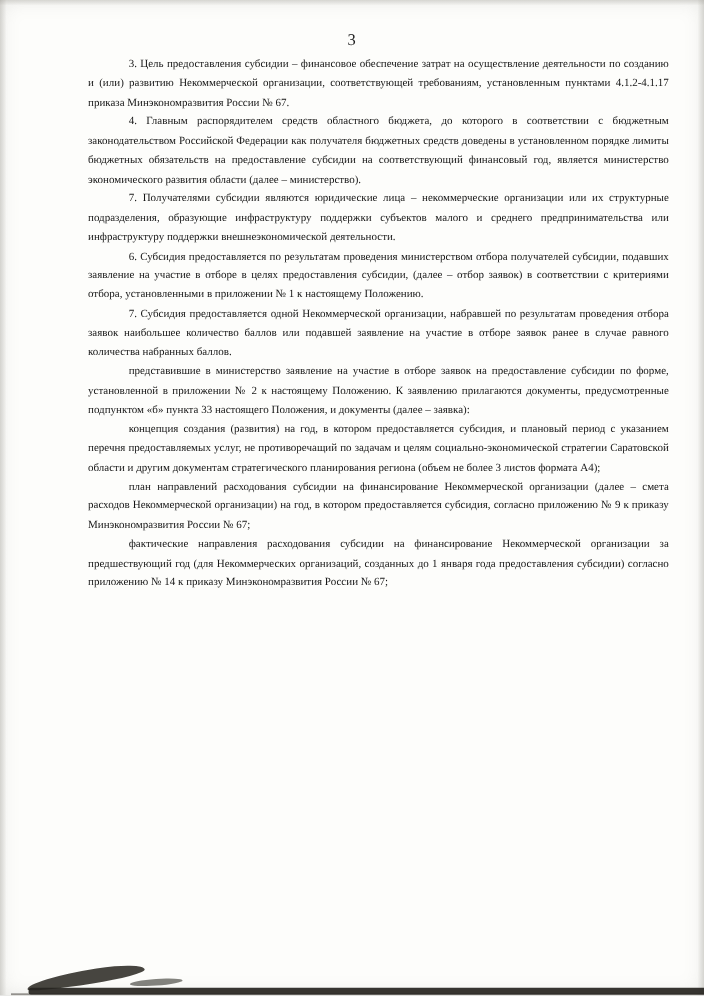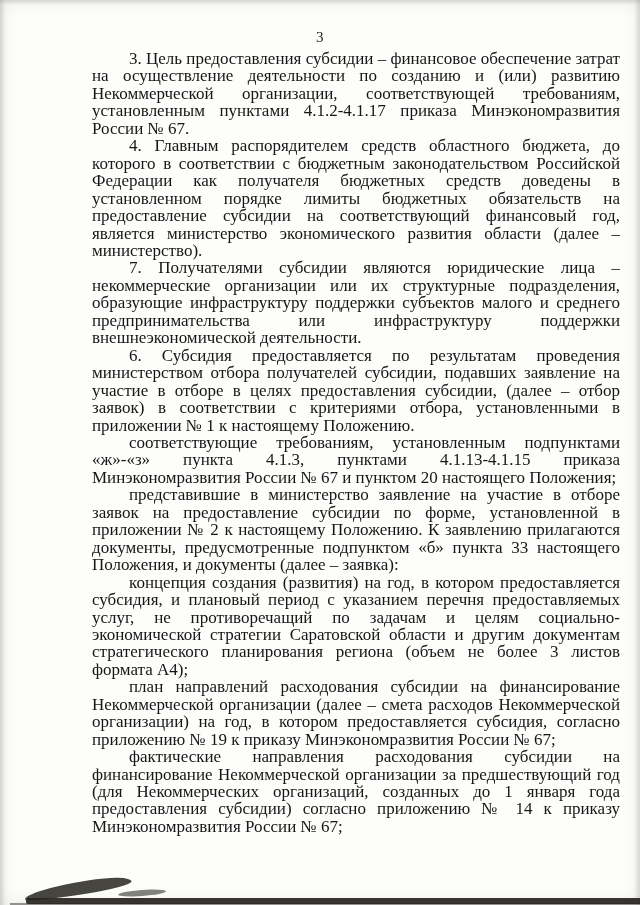--- a/index.html
+++ b/index.html
@@ -24,23 +24,23 @@
     left: 0;
     right: 0;
     text-align: center;
     font-size: 15px;
     letter-spacing: 0.5px;
     color: #1c1c1c;
   }
   .content {
     position: absolute;
     top: 50px;
-    left: 92px;
+    left: 80px;
     width: 528px;
-    font-size: 17px;
+    font-size: 10px;
     line-height: 17.45px;
     text-align: justify;
     text-justify: inter-word;
   }
   .content p {
     margin: 0;
     padding: 0;
     text-indent: 37px;
   }
   
@@ -119,24 +119,24 @@
   <div class="scan-edge-left"></div>
   <div class="scan-edge-right"></div>
 
   <div class="page-number">3</div>
 
   <div class="content">
     <p>3. Цель предоставления субсидии – финансовое обеспечение затрат на осуществление деятельности по созданию и (или) развитию Некоммерческой организации, соответствующей требованиям, установленным пунктами 4.1.2-4.1.17 приказа Минэкономразвития России № 67.</p>
     <p>4. Главным распорядителем средств областного бюджета, до которого в соответствии с бюджетным законодательством Российской Федерации как получателя бюджетных средств доведены в установленном порядке лимиты бюджетных обязательств на предоставление субсидии на соответствующий финансовый год, является министерство экономического развития области (далее – министерство).</p>
     <p>7. Получателями субсидии являются юридические лица – некоммерческие организации или их структурные подразделения, образующие инфраструктуру поддержки субъектов малого и среднего предпринимательства или инфраструктуру поддержки внешнеэкономической деятельности.</p>
     <p>6. Субсидия предоставляется по результатам проведения министерством отбора получателей субсидии, подавших заявление на участие в отборе в целях предоставления субсидии, (далее – отбор заявок) в соответствии с критериями отбора, установленными в приложении № 1 к настоящему Положению.</p>
-    <p>соответствующие требованиям, установленным подпунктами «ж»-«з» пункта 4.1.3, пунктами 4.1.13-4.1.15 приказа Минэкономразвития России № 67 и пунктом 20 настоящего Положения;</p>
+    <p>7. Субсидия предоставляется одной Некоммерческой организации, набравшей по результатам проведения отбора заявок наибольшее количество баллов или подавшей заявление на участие в отборе заявок ранее в случае равного количества набранных баллов.</p>
     <p>представившие в министерство заявление на участие в отборе заявок на предоставление субсидии по форме, установленной в приложении № 2 к настоящему Положению. К заявлению прилагаются документы, предусмотренные подпунктом «б» пункта 33 настоящего Положения, и документы (далее – заявка):</p>
     <p>концепция создания (развития) на год, в котором предоставляется субсидия, и плановый период с указанием перечня предоставляемых услуг, не противоречащий по задачам и целям социально-экономической стратегии Саратовской области и другим документам стратегического планирования региона (объем не более 3 листов формата А4);</p>
-    <p>план направлений расходования субсидии на финансирование Некоммерческой организации (далее – смета расходов Некоммерческой организации) на год, в котором предоставляется субсидия, согласно приложению № 19 к приказу Минэкономразвития России № 67;</p>
+    <p>план направлений расходования субсидии на финансирование Некоммерческой организации (далее – смета расходов Некоммерческой организации) на год, в котором предоставляется субсидия, согласно приложению № 9 к приказу Минэкономразвития России № 67;</p>
     <p>фактические направления расходования субсидии на финансирование Некоммерческой организации за предшествующий год (для Некоммерческих организаций, созданных до 1 января года предоставления субсидии) согласно приложению № 14 к приказу Минэкономразвития России № 67;</p>
   </div>
 
   <div class="scan-smudge-corner"></div>
   <div class="scan-smudge-tail"></div>
   <div class="scan-strip-bottom-fade"></div>
   <div class="scan-strip-bottom"></div>
 
 </div>
 

